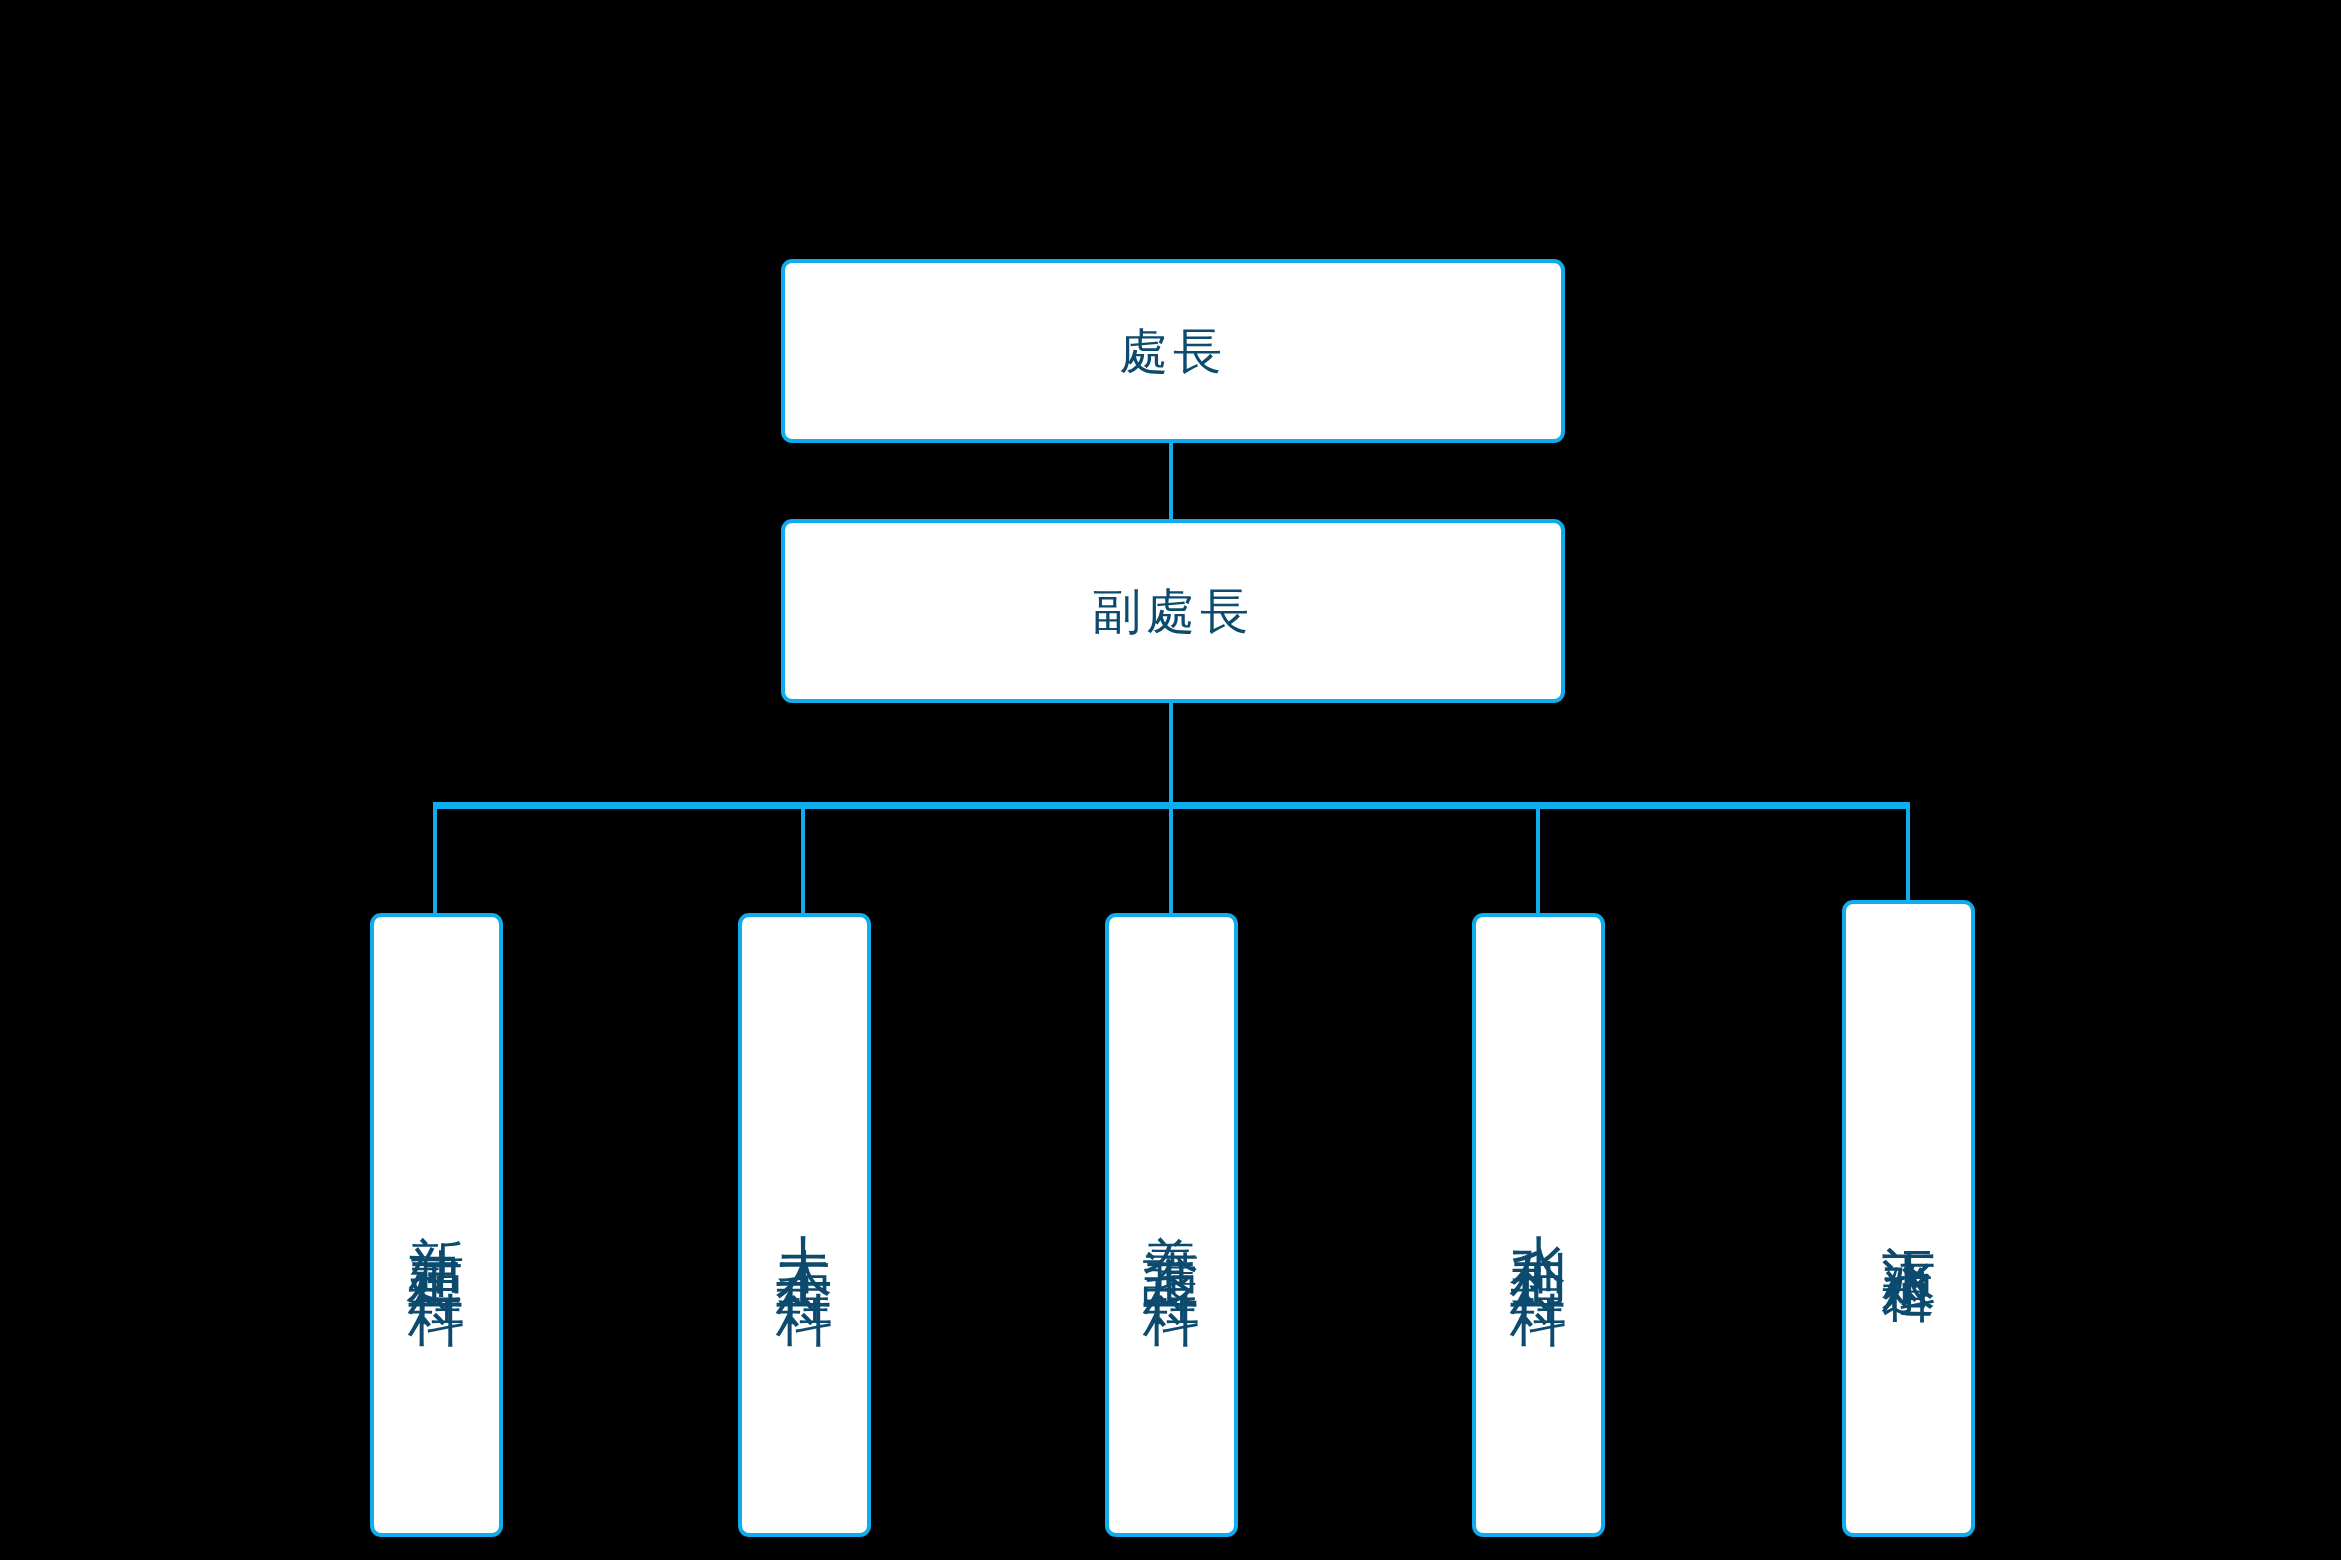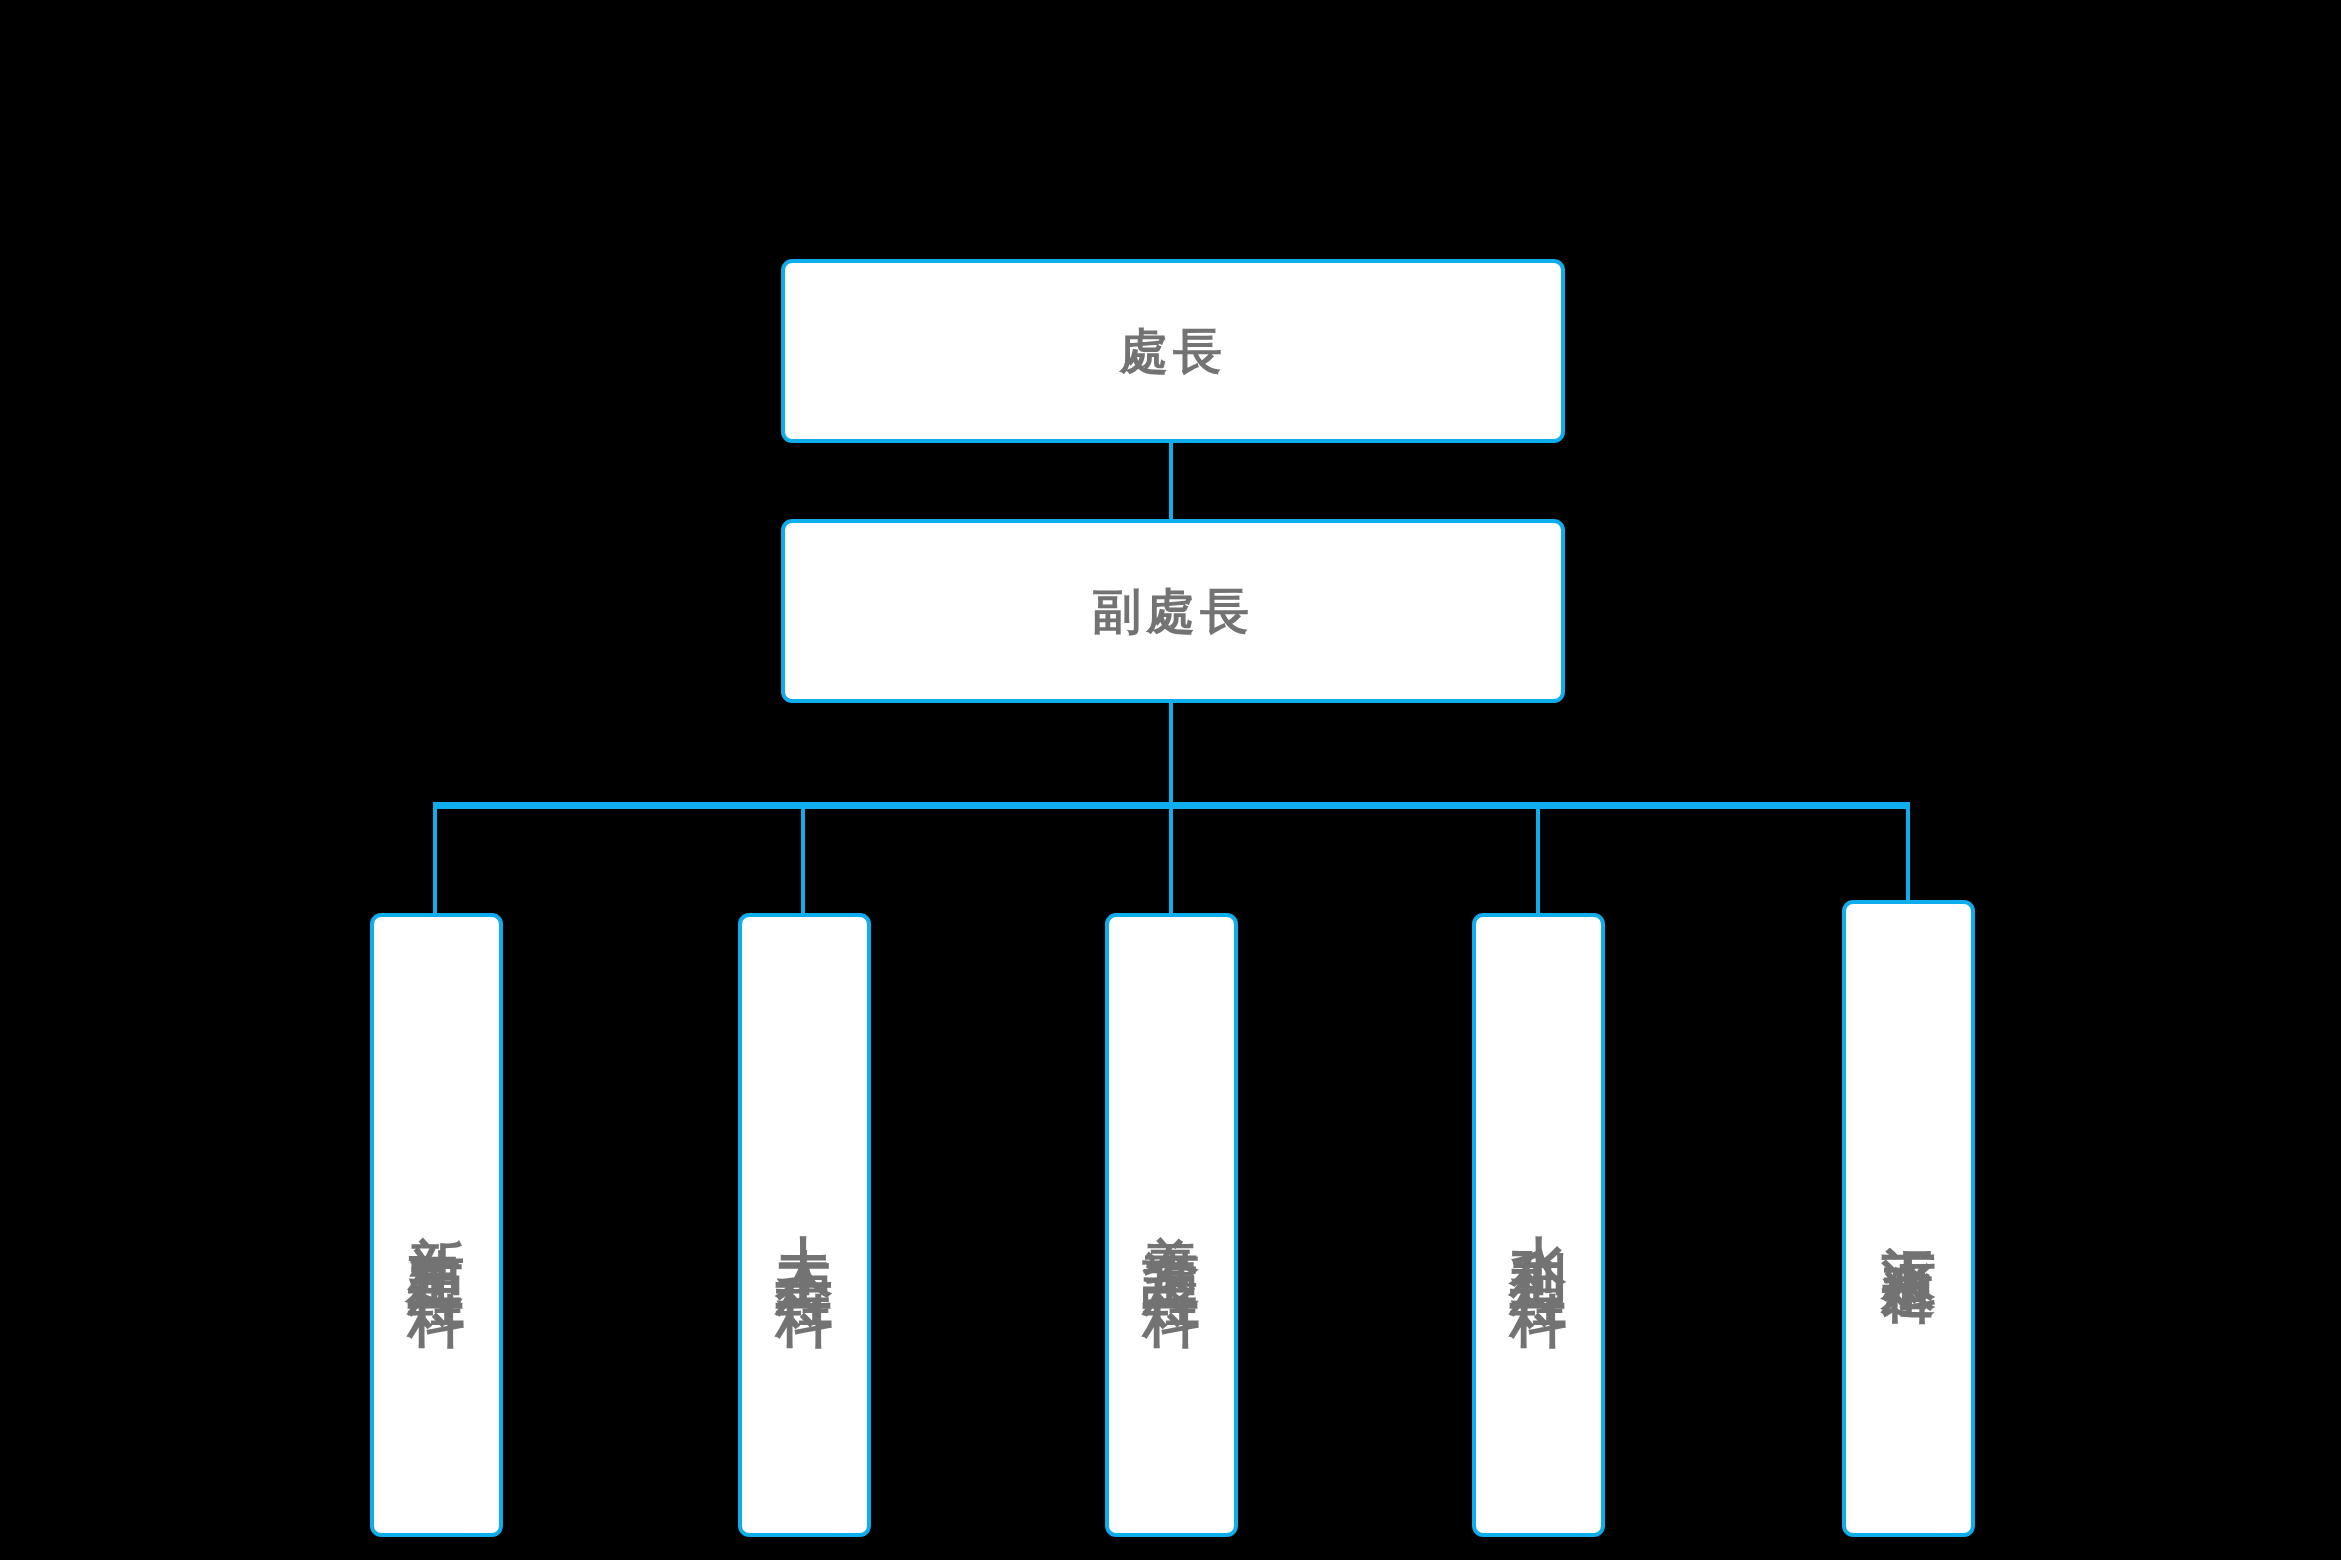--- a/index.html
+++ b/index.html
@@ -33,22 +33,22 @@
     background: #ffffff;
     border: 4px solid #0eaded;
     border-radius: 11.2px;
     box-sizing: border-box;
     display: flex;
     align-items: center;
     justify-content: center;
   }
 
   .node-label {
-    color: #737373;
-    font-weight: 700;
+    color: #0c4a6e;
+    font-weight: 400;
     line-height: 1.0;
     text-align: right;
     white-space: nowrap;
   }
 
   
   .node.level-top {
     left: 781px;
     width: 784px;
     height: 184px;

